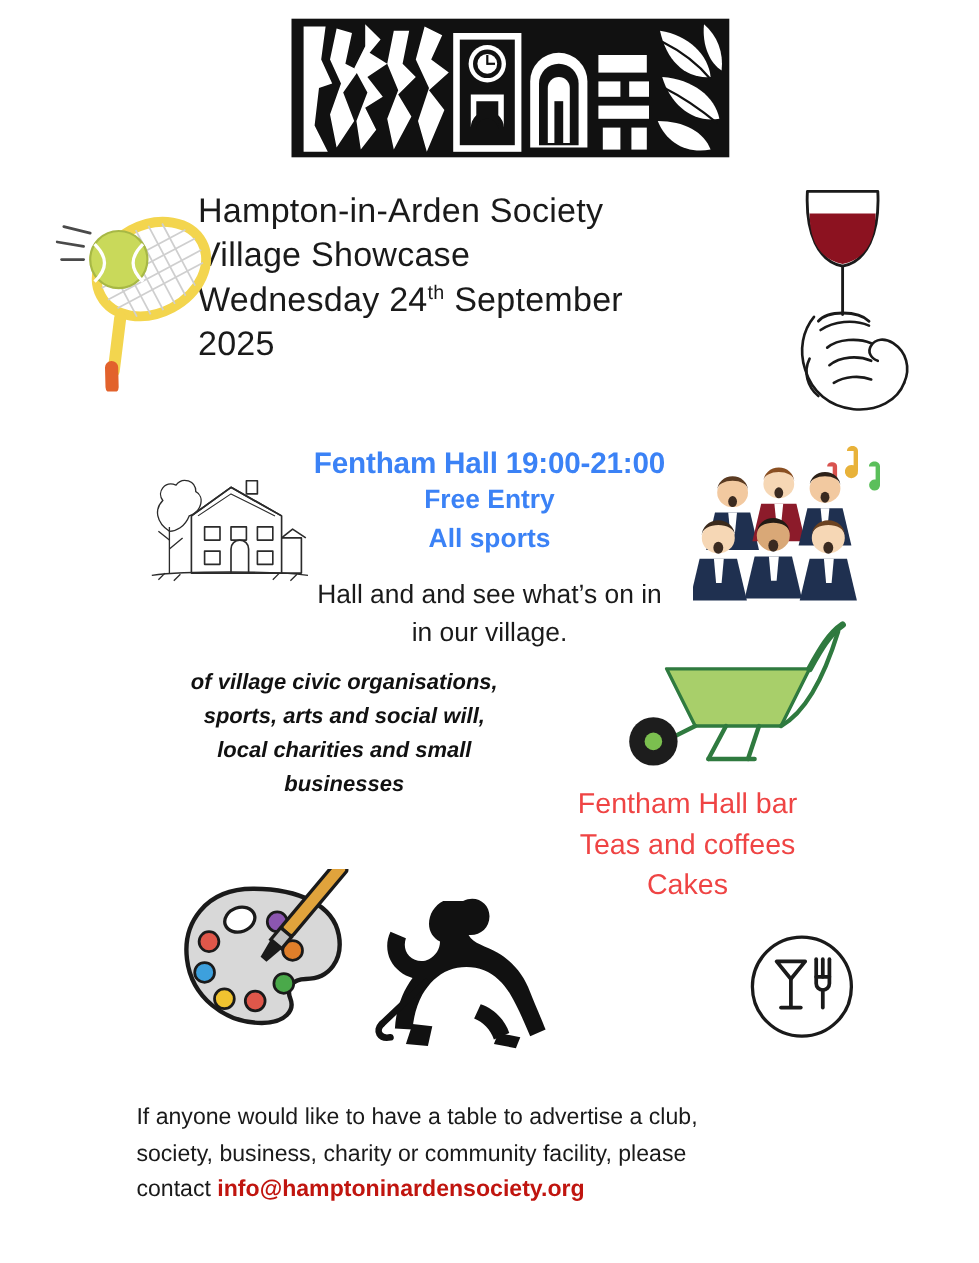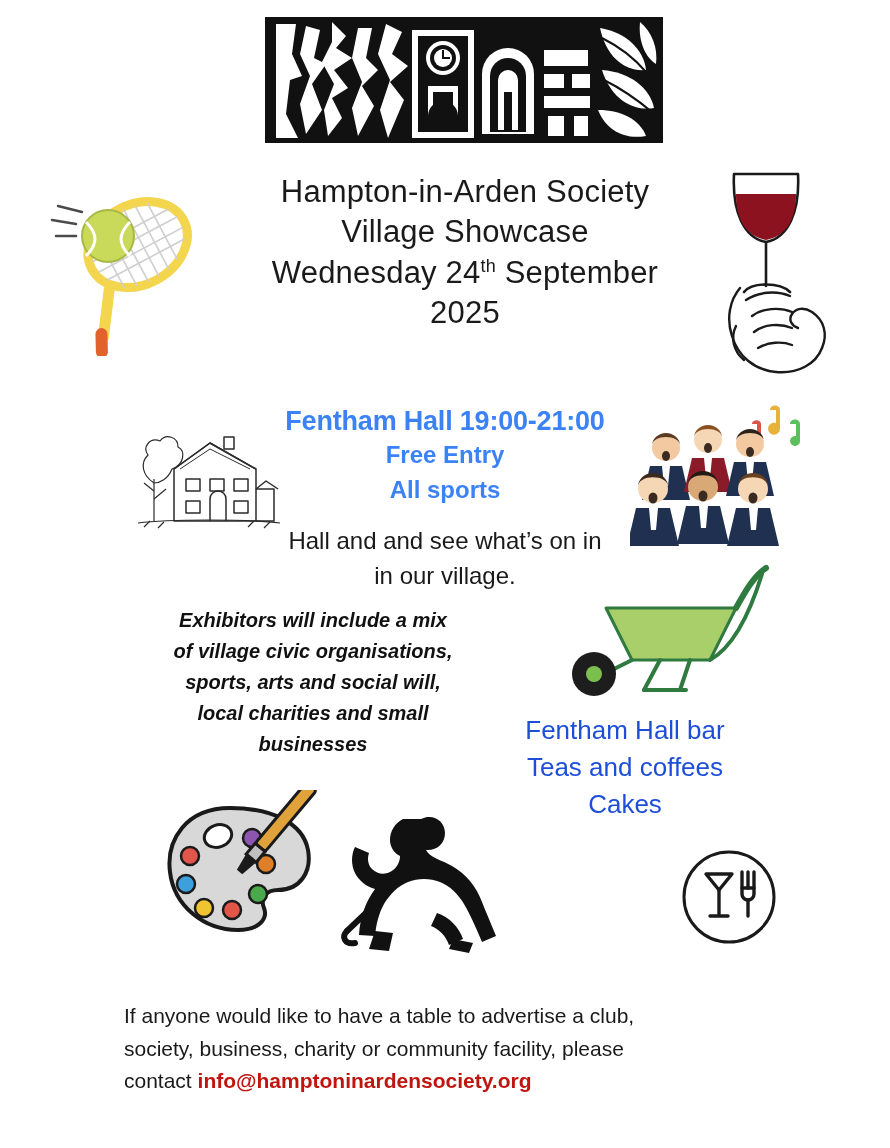--- a/index.html
+++ b/index.html
@@ -32,21 +32,20 @@
     overflow: hidden;
   }
   .masthead svg { display: block; }
 
   
   .title-block {
     position: absolute;
     left: 180px;
     top: 172px;
     width: 570px;
-    text-align: center;
     font-size: 31px;
     line-height: 1.3;
     letter-spacing: 0.2px;
     color: #1a1a1a;
   }
   .title-block .line { display: block; }
   .title-block sup {
     font-size: 0.58em;
     vertical-align: super;
   }
@@ -144,21 +143,21 @@
 
   
   .bar-block {
     position: absolute;
     left: 470px;
     top: 712px;
     width: 310px;
     text-align: center;
     font-size: 26px;
     line-height: 1.42;
-    color: #1d4ed8;
+    color: #ef4444;
   }
 
   
   .palette {
     position: absolute;
     left: 160px;
     top: 790px;
     width: 180px;
     height: 160px;
   }
@@ -408,21 +407,20 @@
     <div class="hall-line-2">Free Entry</div>
     <div class="hall-line-3">All sports</div>
   </div>
 
   <div class="come-block">
     <div>Hall and and see what’s on in</div>
     <div>in our village.</div>
   </div>
 
   <div class="exhibitors">
-    <div>Exhibitors will include a mix</div>
     <div>of village civic organisations,</div>
     <div>sports, arts and social will,</div>
     <div>local charities and small</div>
     <div>businesses</div>
   </div>
 
   <div class="barrow">
     <svg width="250" height="155" viewBox="0 0 250 155" aria-hidden="true">
       <path d="M66 52 L196 52 L170 104 L92 104 Z" fill="#a8cf6a" stroke="#2f7a3f" stroke-width="3" stroke-linejoin="round"></path>
       <path d="M196 52 C206 34 214 20 226 12" fill="none" stroke="#2f7a3f" stroke-width="6" stroke-linecap="round"></path>

